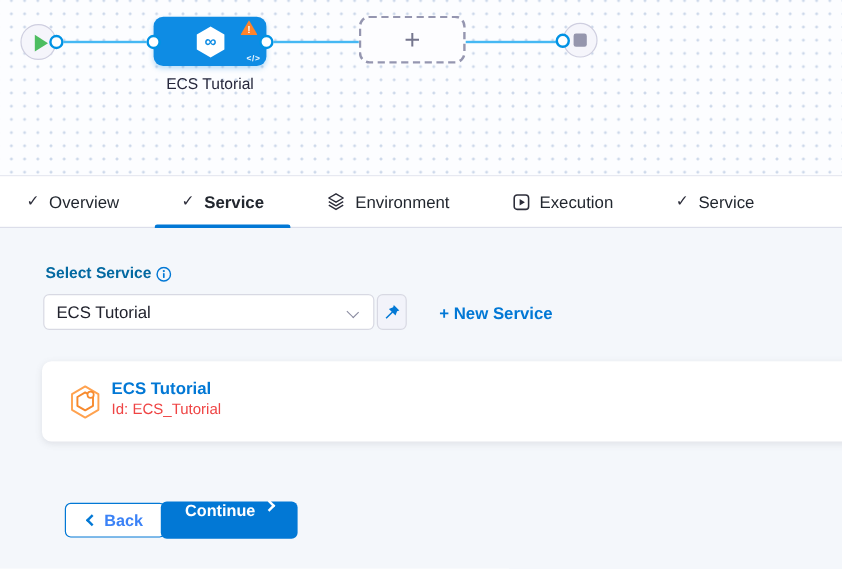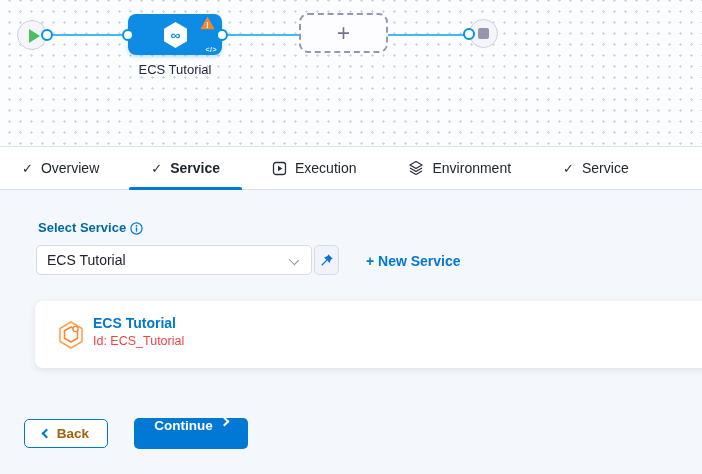--- a/index.html
+++ b/index.html
@@ -103,22 +103,22 @@
   .service-card {
     position:absolute; left:35px; top:301px; width:680px; height:67px; background:#fff;
     border-radius:8px; box-shadow:0 2px 6px rgba(96,97,112,.14); cursor:pointer;
   }
   .card-hex { position:absolute; left:22px; top:19px; }
   .card-title { position:absolute; left:58px; top:14px; font-size:14px; font-weight:bold; color:#0278d5; }
   .card-id { position:absolute; left:58px; top:33px; font-size:12.5px; color:#ef4444; }
 
   
   .btn-back {
-    position:absolute; left:24px; top:419px; width:84px; height:29px; background:#fff;
-    border:1.5px solid #0278d5; border-radius:5px; color:#a16207; font-weight:bold; font-size:13.5px;
+    position:absolute; left:54px; top:419px; width:84px; height:29px; background:#fff;
+    border:1.5px solid #0278d5; border-radius:5px; color:#3b82f6; font-weight:bold; font-size:13.5px;
     display:flex; align-items:center; justify-content:center; gap:7px; cursor:pointer; font-family:inherit;
   }
   .btn-continue {
     position:absolute; left:134px; top:418px; width:114px; height:31px; background:#0278d5;
     border:none; border-radius:5px; color:#fff; font-weight:bold; font-size:13.5px;
     display:flex; align-items:flex-start; justify-content:center; gap:8px; cursor:pointer; font-family:inherit;
   }
   .chev { width:7px; height:7px; display:inline-block; }
   .chev-left  { border-left:2px solid #0278d5; border-bottom:2px solid #0278d5; transform:rotate(45deg); }
   .chev-right { border-right:2px solid #fff; border-top:2px solid #fff; transform:rotate(45deg); }
@@ -167,33 +167,33 @@
   <div class="tabbar">
     <div class="tab">
       <span class="tab-check">✓</span>
       <span>Overview</span>
     </div>
     <div class="tab active">
       <span class="tab-check">✓</span>
       <span>Service</span>
     </div>
     <div class="tab">
-      <svg width="15" height="15" viewBox="0 0 15 15">
-        <rect x="1.5" y="1.5" width="12" height="12" rx="2.5" fill="none" stroke="#2c2d3a" stroke-width="1.3"></rect>
-        <polygon points="6,4.8 10.4,7.5 6,10.2" fill="#2c2d3a"></polygon>
-      </svg>
-      <span>Execution</span>
-    </div>
-    <div class="tab">
       <svg width="16" height="16" viewBox="0 0 16 16">
         <polygon points="8,1.5 14,5 8,8.5 2,5" fill="none" stroke="#2c2d3a" stroke-width="1.2" stroke-linejoin="round"></polygon>
         <polyline points="2,8 8,11.5 14,8" fill="none" stroke="#2c2d3a" stroke-width="1.2" stroke-linejoin="round"></polyline>
         <polyline points="2,11 8,14.5 14,11" fill="none" stroke="#2c2d3a" stroke-width="1.2" stroke-linejoin="round"></polyline>
       </svg>
       <span>Environment</span>
+    </div>
+    <div class="tab">
+      <svg width="15" height="15" viewBox="0 0 15 15">
+        <rect x="1.5" y="1.5" width="12" height="12" rx="2.5" fill="none" stroke="#2c2d3a" stroke-width="1.3"></rect>
+        <polygon points="6,4.8 10.4,7.5 6,10.2" fill="#2c2d3a"></polygon>
+      </svg>
+      <span>Execution</span>
     </div>
     <div class="tab">
       <span class="tab-check">✓</span>
       <span>Service</span>
     </div>
   </div>
 
   <div class="content"></div>
 
   <div class="field-label">Select Service</div>

